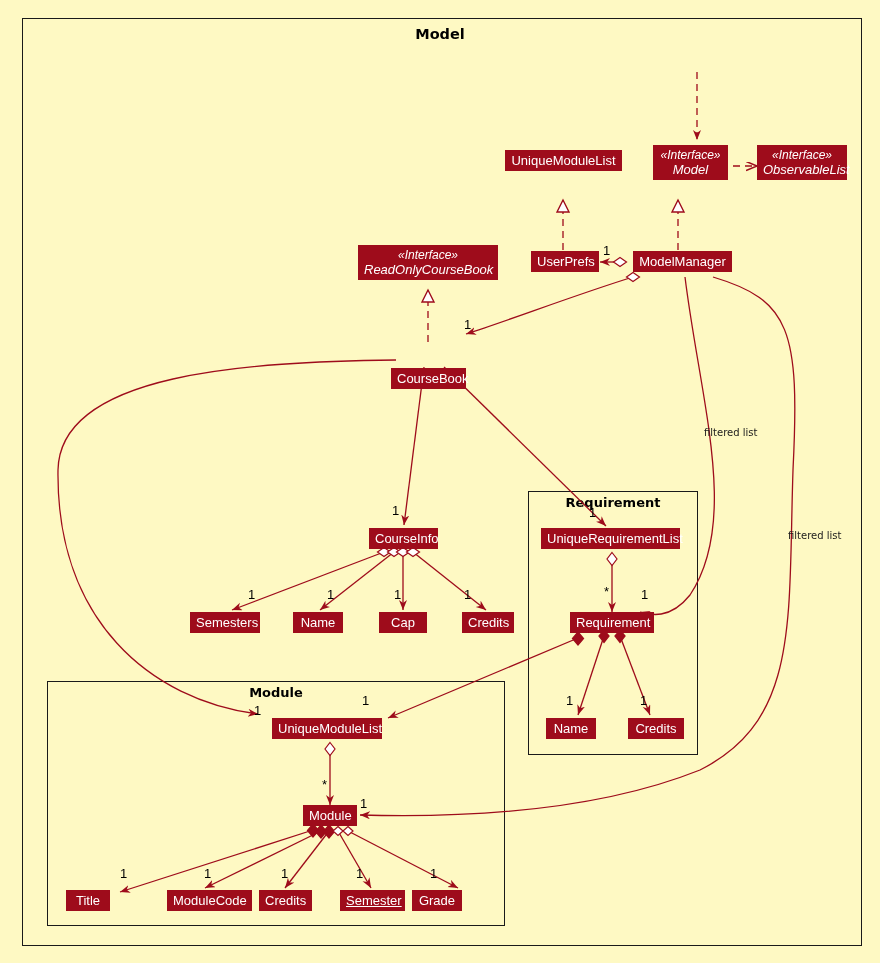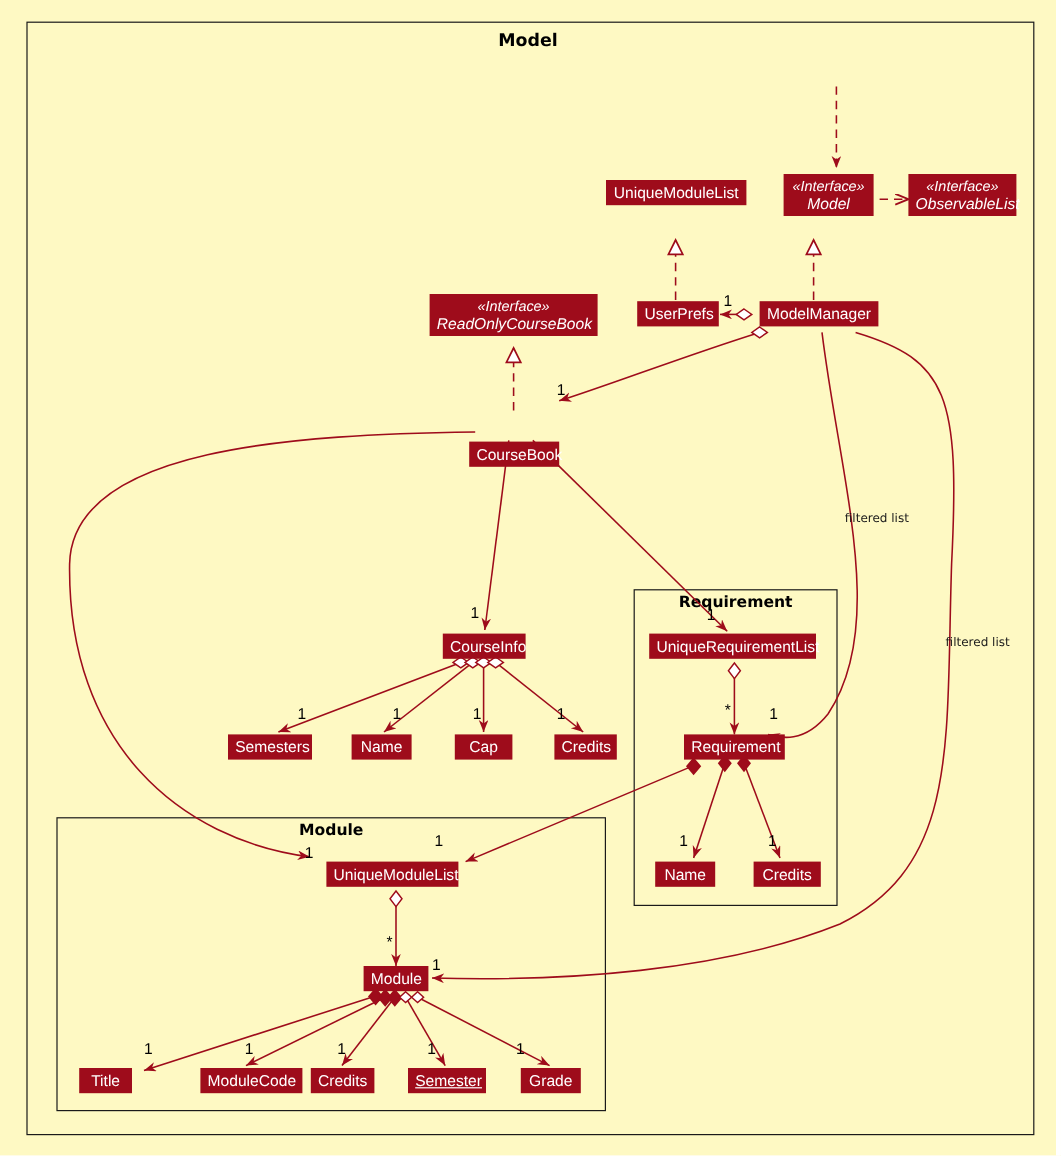--- a/index.html
+++ b/index.html
@@ -274,21 +274,21 @@
   </div>
 
   <div class="node" style="left:259px; top:890px; width:53px;">
     <span class="cname">Credits</span>
   </div>
 
   <div class="node" style="left:340px; top:890px; width:65px;text-decoration:underline;">
     <span class="cname">Semester</span>
   </div>
 
-  <div class="node" style="left:434px; top:890px; width:50px;">
+  <div class="node" style="left:412px; top:890px; width:50px;">
     <span class="cname">Grade</span>
   </div>
 
   <div class="mult" style="left:603px; top:243px;">1</div>
 
   <div class="mult" style="left:464px; top:317px;">1</div>
 
   <div class="mult" style="left:392px; top:503px;">1</div>
 
   <div class="mult" style="left:248px; top:587px;">1</div>

